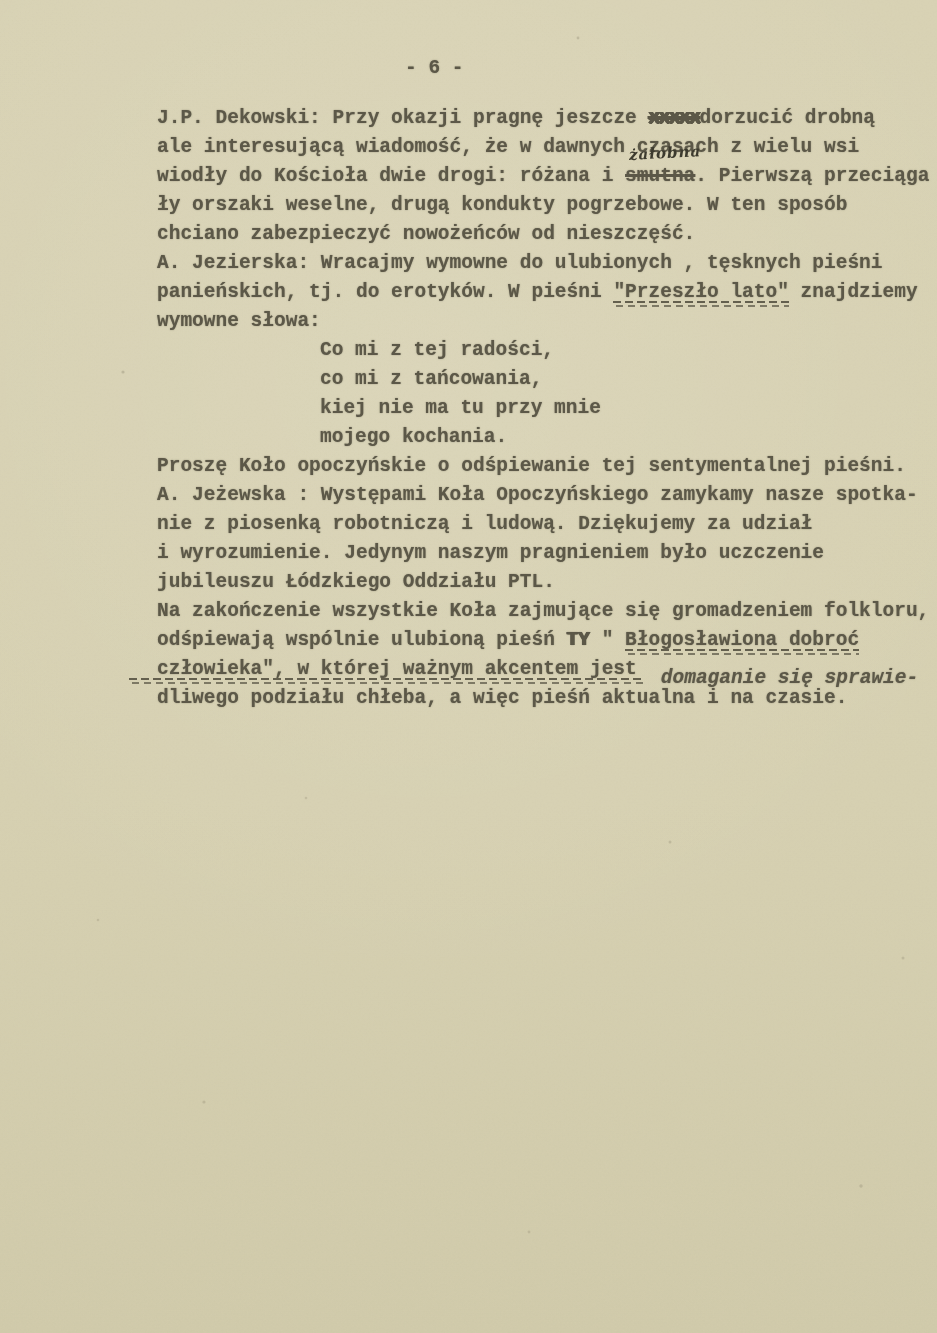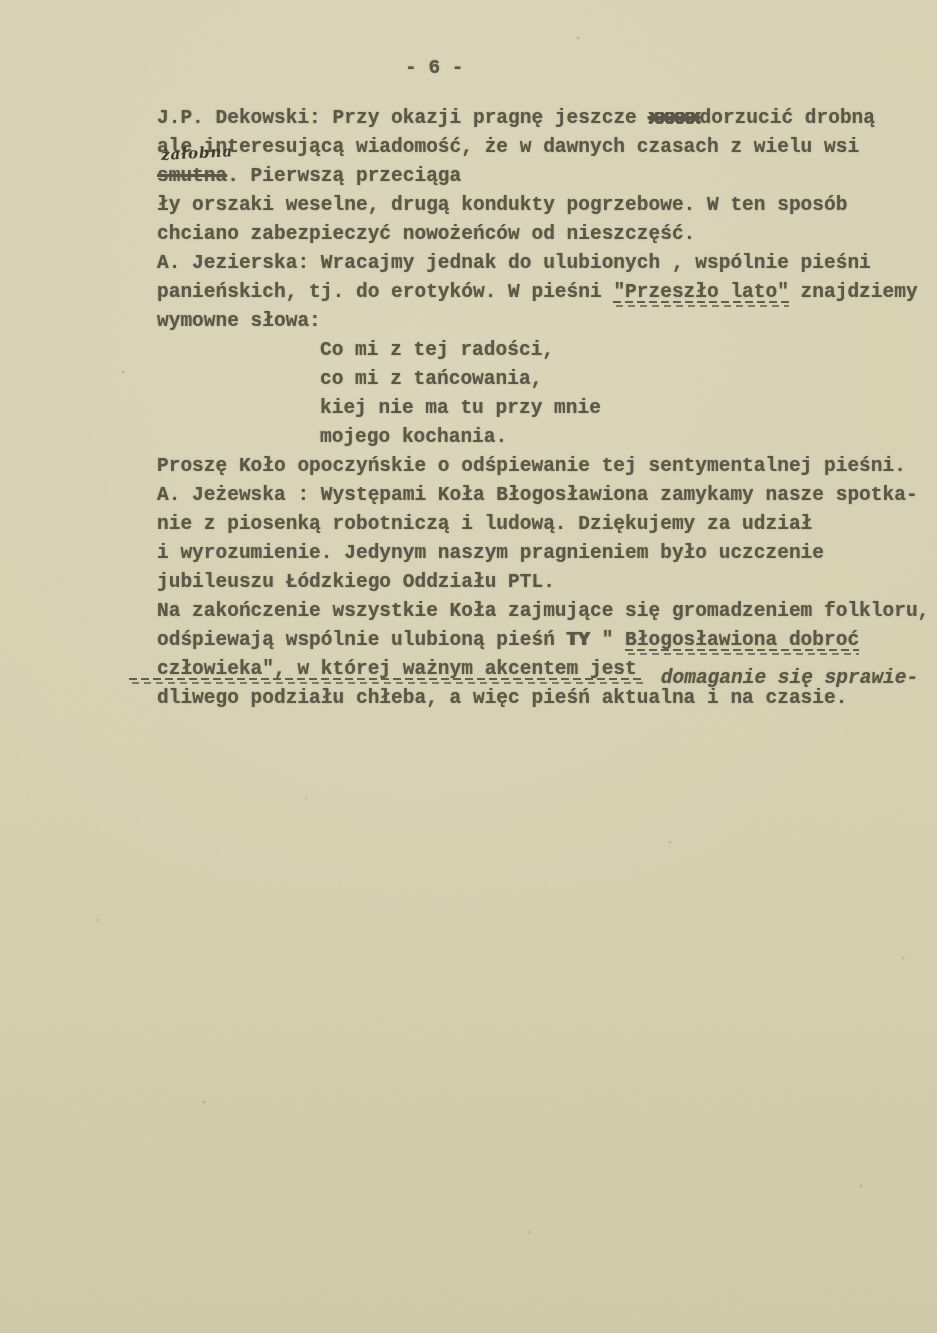--- a/index.html
+++ b/index.html
@@ -125,44 +125,44 @@
 
 <div class="paper">
 
   <div class="page-number">- 6 -</div>
 
   <div class="typed">
 
     <div class="para">
       <div class="line"><span>J.P. Dekowski:</span><span> Przy okazji pragnę jeszcze </span><span class="overstruck">xxxxx</span><span>dorzucić drobną</span></div>
       <div class="line"><span>ale interesującą wiadomość, że w dawnych czasach z wielu wsi</span></div>
-      <div class="line"><span class="annotated"><span class="handwritten">żałobna</span><span class="struck">smutna</span></span><span>. Pierwszą przeciąga</span></div>
+      <div class="line"><span>wiodły do Kościoła dwie drogi: różana i </span><span class="annotated"><span class="handwritten">żałobna</span><span class="struck">smutna</span></span><span>. Pierwszą przeciąga</span></div>
       <div class="line"><span>ły orszaki weselne, drugą kondukty pogrzebowe. W ten sposób</span></div>
       <div class="line"><span>chciano zabezpieczyć nowożeńców od nieszczęść.</span></div>
     </div>
 
     <div class="para m-top-30">
-      <div class="line"><span>A. Jezierska:</span><span> Wracajmy jednak do ulubionych , wspólnie pieśni</span></div>
+      <div class="line"><span>A. Jezierska:</span><span> Wracajmy wymowne do ulubionych , tęsknych pieśni</span></div>
       <div class="line"><span>panieńskich, tj. do erotyków. W pieśni </span><span class="u2">"Przeszło lato"</span><span> znajdziemy</span></div>
       <div class="line"><span>wymowne słowa:</span></div>
     </div>
 
     <div class="para verse m-top-2">
       <div class="line"><span>Co mi z tej radości,</span></div>
       <div class="line"><span>co mi z tańcowania,</span></div>
       <div class="line"><span>kiej nie ma tu przy mnie</span></div>
       <div class="line"><span>mojego kochania.</span></div>
     </div>
 
     <div class="para m-top-2">
       <div class="line"><span>Proszę Koło opoczyńskie o odśpiewanie tej sentymentalnej pieśni.</span></div>
     </div>
 
     <div class="para m-top-11">
-      <div class="line"><span>A. Jeżewska :</span><span> Występami Koła Błogosławiona zamykamy nasze spotka-</span></div>
+      <div class="line"><span>A. Jeżewska :</span><span> Występami Koła Opoczyńskiego zamykamy nasze spotka-</span></div>
       <div class="line"><span>nie z piosenką robotniczą i ludową. Dziękujemy za udział</span></div>
       <div class="line"><span>i wyrozumienie. Jedynym naszym pragnieniem było uczczenie</span></div>
       <div class="line"><span>jubileuszu Łódzkiego Oddziału PTL.</span></div>
       <div class="line"><span>Na zakończenie wszystkie Koła zajmujące się gromadzeniem folkloru,</span></div>
       <div class="line"><span>odśpiewają wspólnie ulubioną pieśń </span><span class="overtype">TY</span><span> " </span><span class="u2">Błogosławiona dobroć</span></div>
       <div class="line"><span class="u2 u-lead">człowieka", w której ważnym akcentem jest</span><span class="drop">domaganie się sprawie-</span></div>
       <div class="line"><span>dliwego podziału chłeba, a więc pieśń aktualna i na czasie.</span></div>
     </div>
 
   </div>

